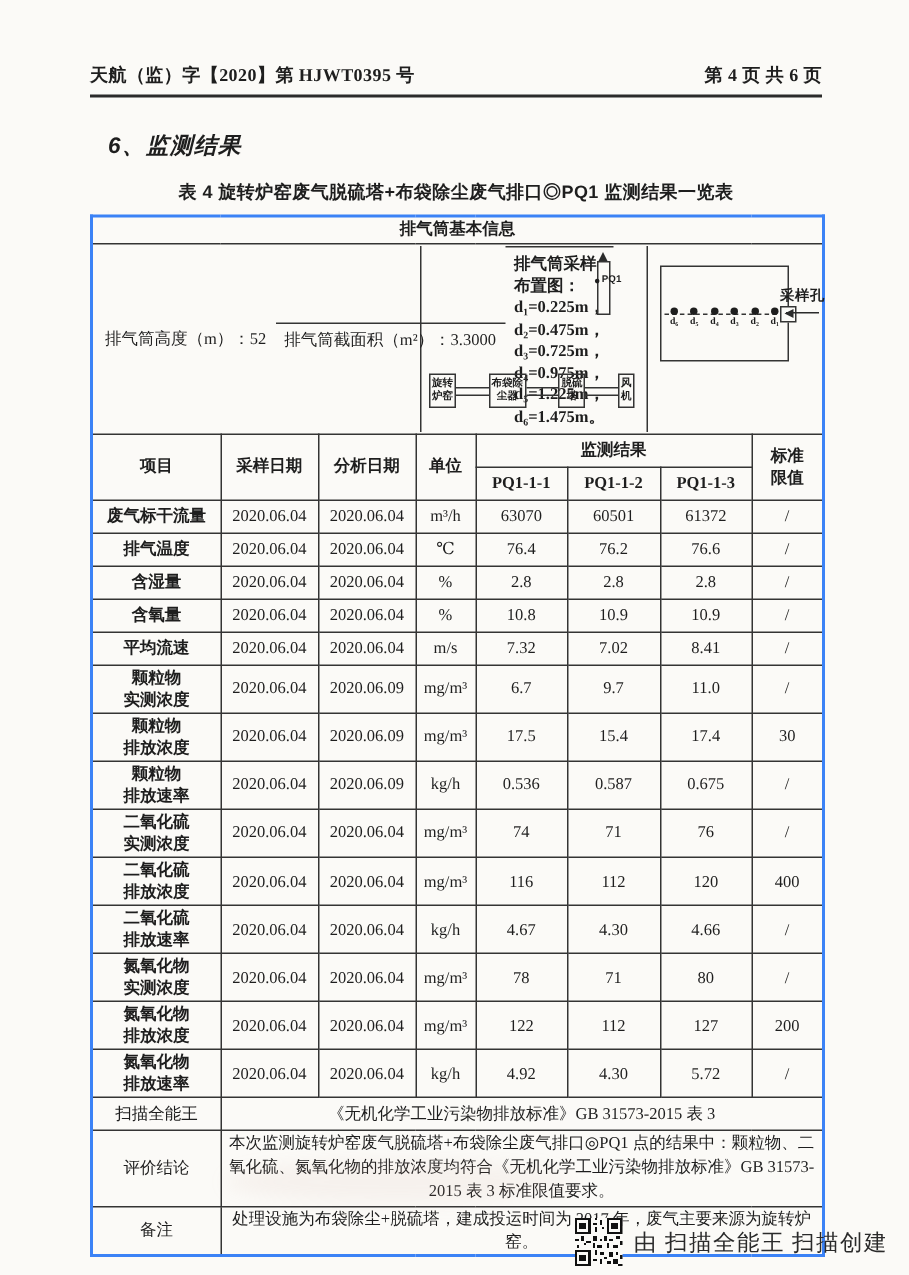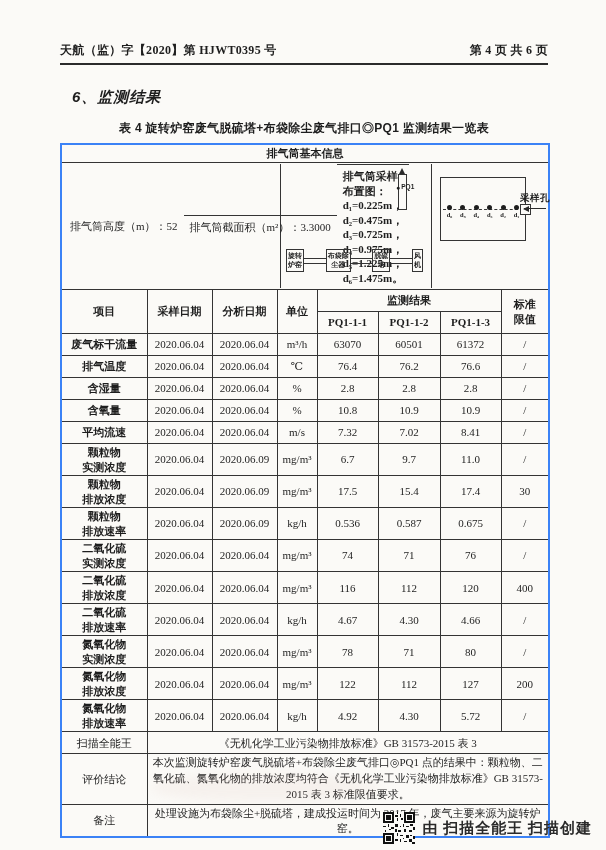--- a/index.html
+++ b/index.html
@@ -98,21 +98,21 @@
   .sport-label{position:absolute;right:-4px;top:28px;font-size:9.5px;font-weight:bold;letter-spacing:.5px;}
 
   
   td.left-text{text-align:left;padding:2px 6px 2px 10px;line-height:1.5;}
   td.left-text.tight{line-height:1.45;}
 
   
   .scan-footer{
     position:absolute;right:14px;bottom:6px;
     display:flex;align-items:center;gap:8px;
-    font-size:15px;color:#2a2a2a;letter-spacing:1px;font-weight:bold;
+    font-size:15px;color:#2a2a2a;letter-spacing:1px;
   }
   .smudge{
     position:absolute;left:150px;bottom:48px;width:230px;height:28px;border-radius:50%;
     background:rgba(205,170,160,.10);filter:blur(6px);
   }
 </style>
 </head>
 <body>
 
 <div class="content">

